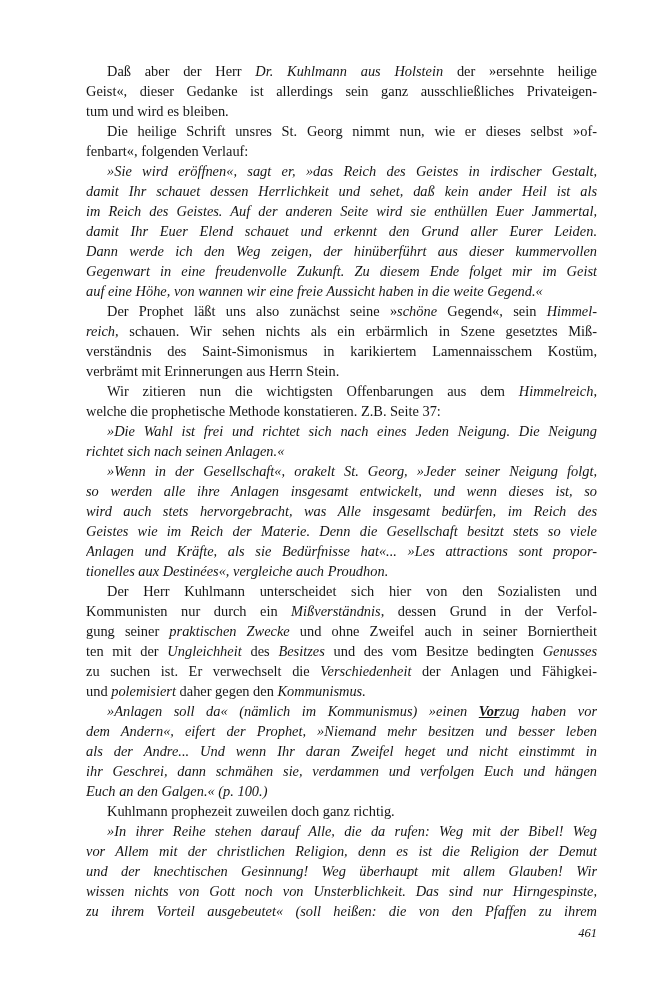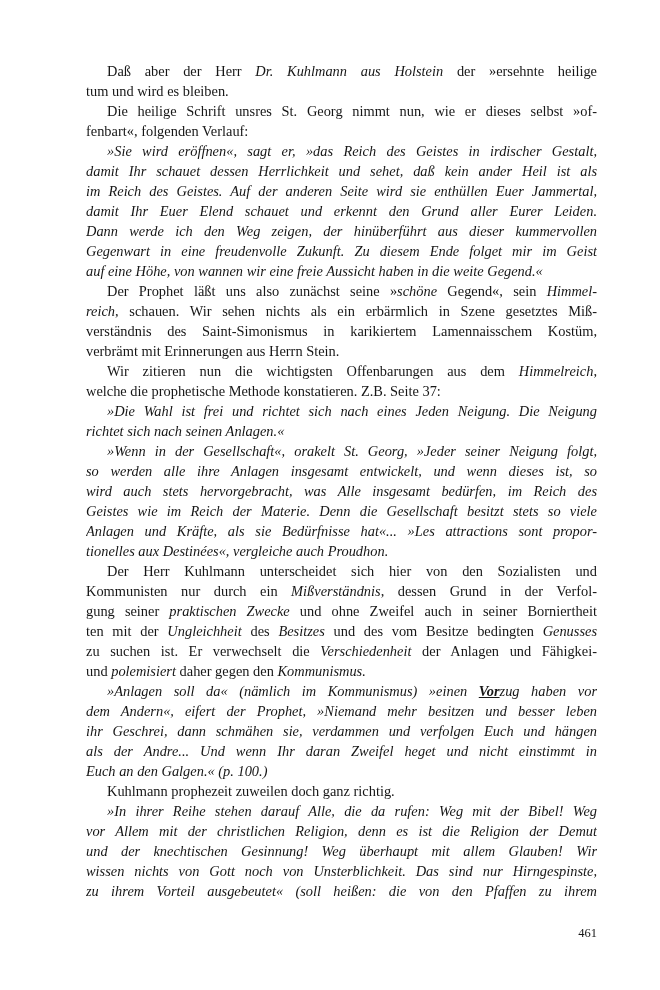--- a/index.html
+++ b/index.html
@@ -42,28 +42,30 @@
   .i  { font-style: italic; }
   .bi { font-style: italic; font-weight: 700; text-decoration: underline; }
   .page-number {
     position: absolute;
     left: 86px;
     top: 925px;
     width: 511px;
     text-align: right;
     font-size: 12.5px;
     line-height: 16px;
+    font-style: italic;
   }
 </style>
 </head>
 <body>
 
 <div class="book-page">
   <div class="text-block">
       <div class="line indent"><span>Daß aber der Herr </span><span class="i">Dr. Kuhlmann aus Holstein</span><span> der »ersehnte heilige</span></div>
+      <div class="line"><span>Geist«, dieser Gedanke ist allerdings sein ganz ausschließliches Privateigen-</span></div>
       <div class="line end"><span>tum und wird es bleiben.</span></div>
       <div class="line indent"><span>Die heilige Schrift unsres St. Georg nimmt nun, wie er dieses selbst »of-</span></div>
       <div class="line end"><span>fenbart«, folgenden Verlauf:</span></div>
       <div class="line indent italic"><span>»Sie wird eröffnen«, sagt er, »das Reich des Geistes in irdischer Gestalt,</span></div>
       <div class="line italic"><span>damit Ihr schauet dessen Herrlichkeit und sehet, daß kein ander Heil ist als</span></div>
       <div class="line italic"><span>im Reich des Geistes. Auf der anderen Seite wird sie enthüllen Euer Jammertal,</span></div>
       <div class="line italic"><span>damit Ihr Euer Elend schauet und erkennt den Grund aller Eurer Leiden.</span></div>
       <div class="line italic"><span>Dann werde ich den Weg zeigen, der hinüberführt aus dieser kummervollen</span></div>
       <div class="line italic"><span>Gegenwart in eine freudenvolle Zukunft. Zu diesem Ende folget mir im Geist</span></div>
       <div class="line end italic"><span>auf eine Höhe, von wannen wir eine freie Aussicht haben in die weite Gegend.«</span></div>
@@ -82,22 +84,22 @@
       <div class="line italic"><span>Anlagen und Kräfte, als sie Bedürfnisse hat«... »Les attractions sont propor-</span></div>
       <div class="line end italic"><span>tionelles aux Destinées«, vergleiche auch Proudhon.</span></div>
       <div class="line indent"><span>Der Herr Kuhlmann unterscheidet sich hier von den Sozialisten und</span></div>
       <div class="line"><span>Kommunisten nur durch ein </span><span class="i">Mißverständnis</span><span>, dessen Grund in der Verfol-</span></div>
       <div class="line"><span>gung seiner </span><span class="i">praktischen Zwecke</span><span> und ohne Zweifel auch in seiner Borniertheit</span></div>
       <div class="line"><span>ten mit der </span><span class="i">Ungleichheit</span><span> des </span><span class="i">Besitzes</span><span> und des vom Besitze bedingten </span><span class="i">Genusses</span></div>
       <div class="line"><span>zu suchen ist. Er verwechselt die </span><span class="i">Verschiedenheit</span><span> der Anlagen und Fähigkei-</span></div>
       <div class="line end"><span>und </span><span class="i">polemisiert</span><span> daher gegen den </span><span class="i">Kommunismus.</span></div>
       <div class="line indent italic"><span>»Anlagen soll da« (nämlich im Kommunismus) »einen </span><span class="bi">Vor</span><span>zug haben vor</span></div>
       <div class="line italic"><span>dem Andern«, eifert der Prophet, »Niemand mehr besitzen und besser leben</span></div>
+      <div class="line italic"><span>als der Andre... Und wenn Ihr daran Zweifel heget und nicht einstimmt in</span></div>
       <div class="line italic"><span>ihr Geschrei, dann schmähen sie, verdammen und verfolgen Euch und hängen</span></div>
-      <div class="line italic"><span>als der Andre... Und wenn Ihr daran Zweifel heget und nicht einstimmt in</span></div>
       <div class="line end italic"><span>Euch an den Galgen.« (p. 100.)</span></div>
       <div class="line indent end"><span>Kuhlmann prophezeit zuweilen doch ganz richtig.</span></div>
       <div class="line indent italic"><span>»In ihrer Reihe stehen darauf Alle, die da rufen: Weg mit der Bibel! Weg</span></div>
       <div class="line italic"><span>vor Allem mit der christlichen Religion, denn es ist die Religion der Demut</span></div>
       <div class="line italic"><span>und der knechtischen Gesinnung! Weg überhaupt mit allem Glauben! Wir</span></div>
       <div class="line italic"><span>wissen nichts von Gott noch von Unsterblichkeit. Das sind nur Hirngespinste,</span></div>
       <div class="line italic"><span>zu ihrem Vorteil ausgebeutet« (soll heißen: die von den Pfaffen zu ihrem</span></div>
     </div>
   <div class="page-number">461</div>
 </div>

